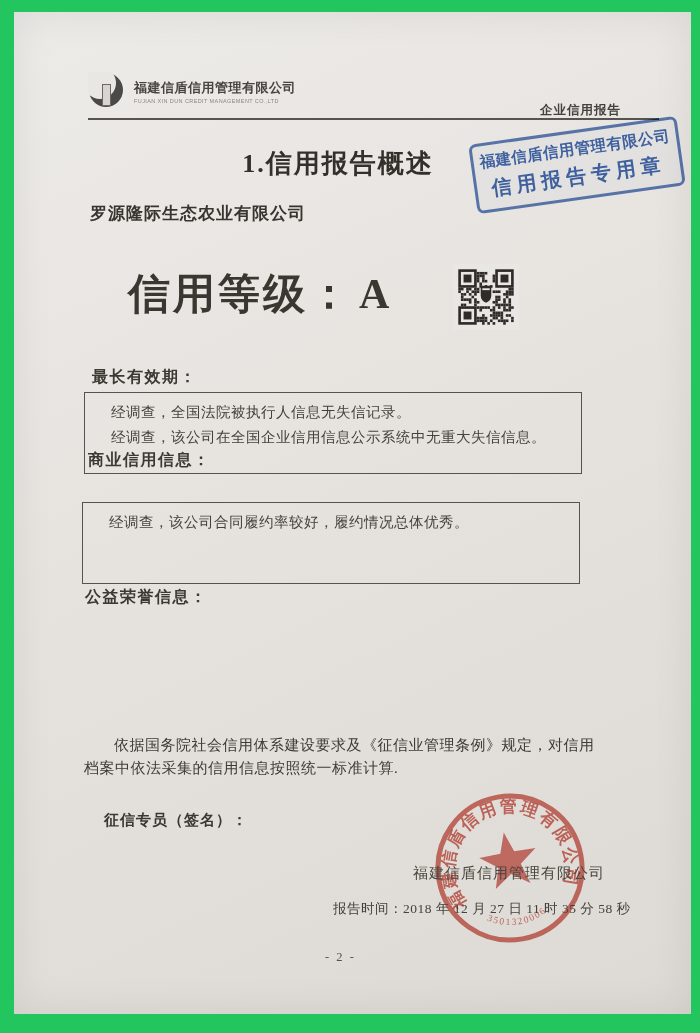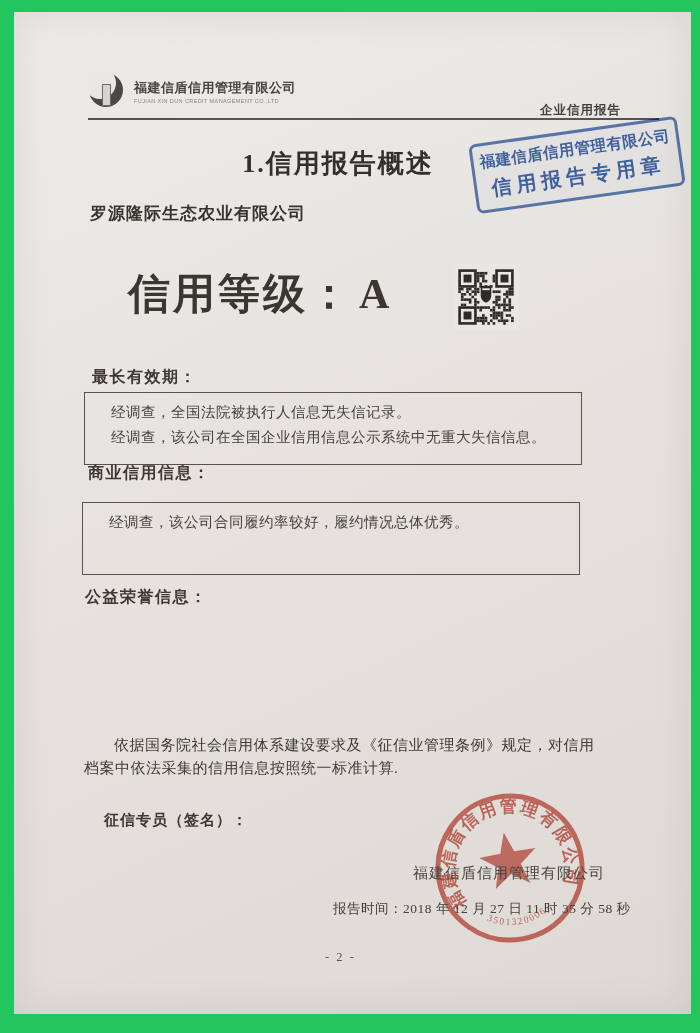--- a/index.html
+++ b/index.html
@@ -28,22 +28,22 @@
               color:rgba(52,94,172,.92);mix-blend-mode:multiply;background:rgba(120,150,210,.04);}
   .blue-stamp .l1{font-size:15.5px;font-weight:bold;letter-spacing:.5px;white-space:nowrap;}
   .blue-stamp .l2{font-size:20px;font-weight:bold;letter-spacing:5px;margin-top:3px;white-space:nowrap;}
   
   .company-name{left:76px;top:190px;font-size:17px;font-weight:bold;color:#38352f;letter-spacing:1px;}
   .rating-line{left:114px;top:254px;font-size:42px;font-weight:bold;color:#3a3731;letter-spacing:3px;}
   .rating-line .grade{font-family:"Liberation Serif",serif;padding-left:6px;}
   .qr{left:439px;top:252px;width:66px;height:66px;}
   
   .sec-heading{font-size:16px;font-weight:bold;color:#3c3933;letter-spacing:1.5px;}
-  .h1{left:78px;top:355px;} .h2{left:74px;top:451px;} .h3{left:71px;top:575px;}
-  .sec-box{border:1.5px solid #56534d;padding:7px 10px 16px 26px;color:#45423c;
+  .h1{left:78px;top:355px;} .h2{left:74px;top:438px;} .h3{left:71px;top:575px;}
+  .sec-box{border:1.5px solid #56534d;padding:7px 10px 25px 26px;color:#45423c;
            font-size:14.5px;line-height:24.5px;letter-spacing:.5px;}
   .b1{left:70px;top:380px;width:460px;height:48px;}
   .b2{left:68px;top:490px;width:460px;height:48px;}
   .b3{left:66px;top:600px;width:459px;height:98px;}
   
   .basis{left:70px;top:722px;width:516px;font-size:15px;line-height:23px;color:#3e3b35;
          text-indent:2em;letter-spacing:.5px;}
   .validity{left:90px;top:775px;font-size:15px;font-weight:600;color:#3b3832;letter-spacing:.5px;}
   .signature{left:90px;top:799px;font-size:15px;font-weight:600;color:#3b3832;letter-spacing:1px;}
   .issuer{left:399px;top:852px;font-size:15px;color:#4a463f;letter-spacing:1px;}

